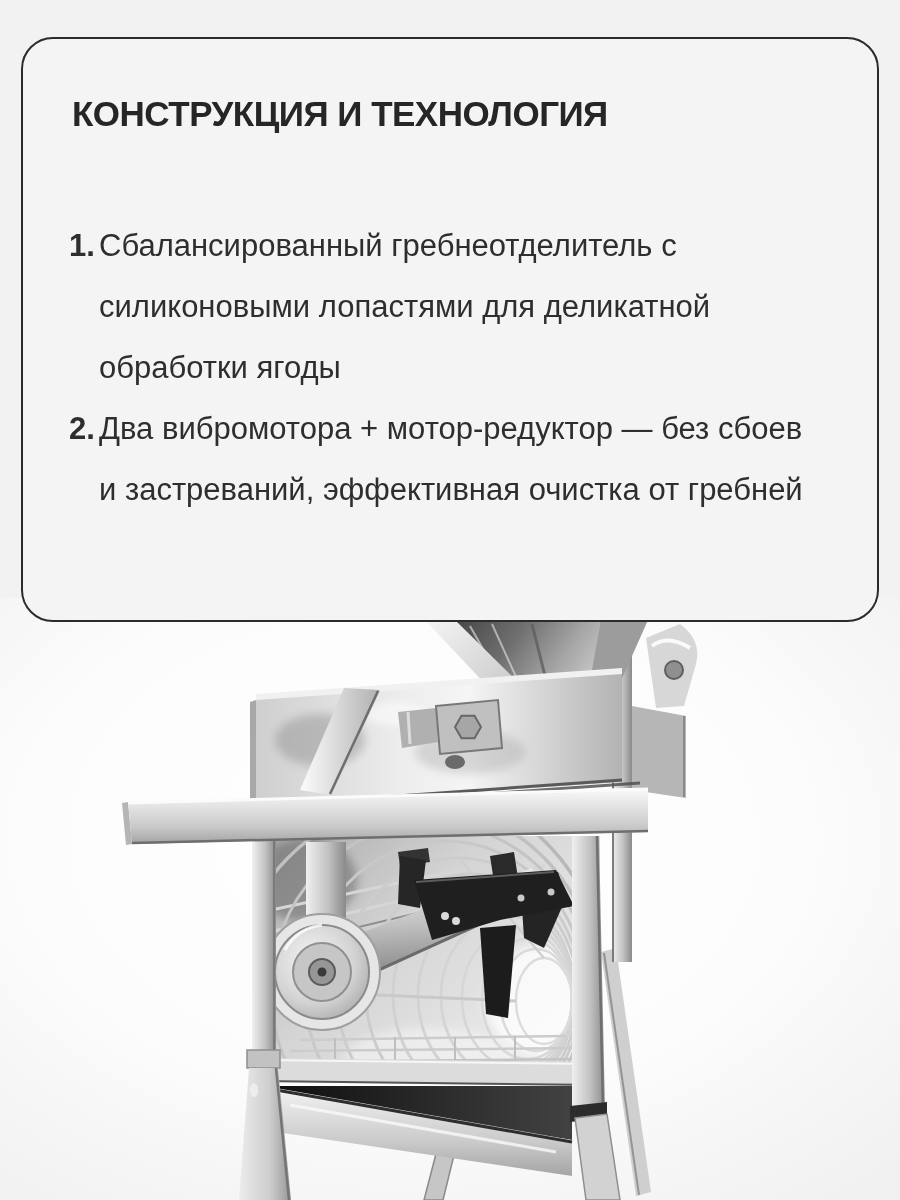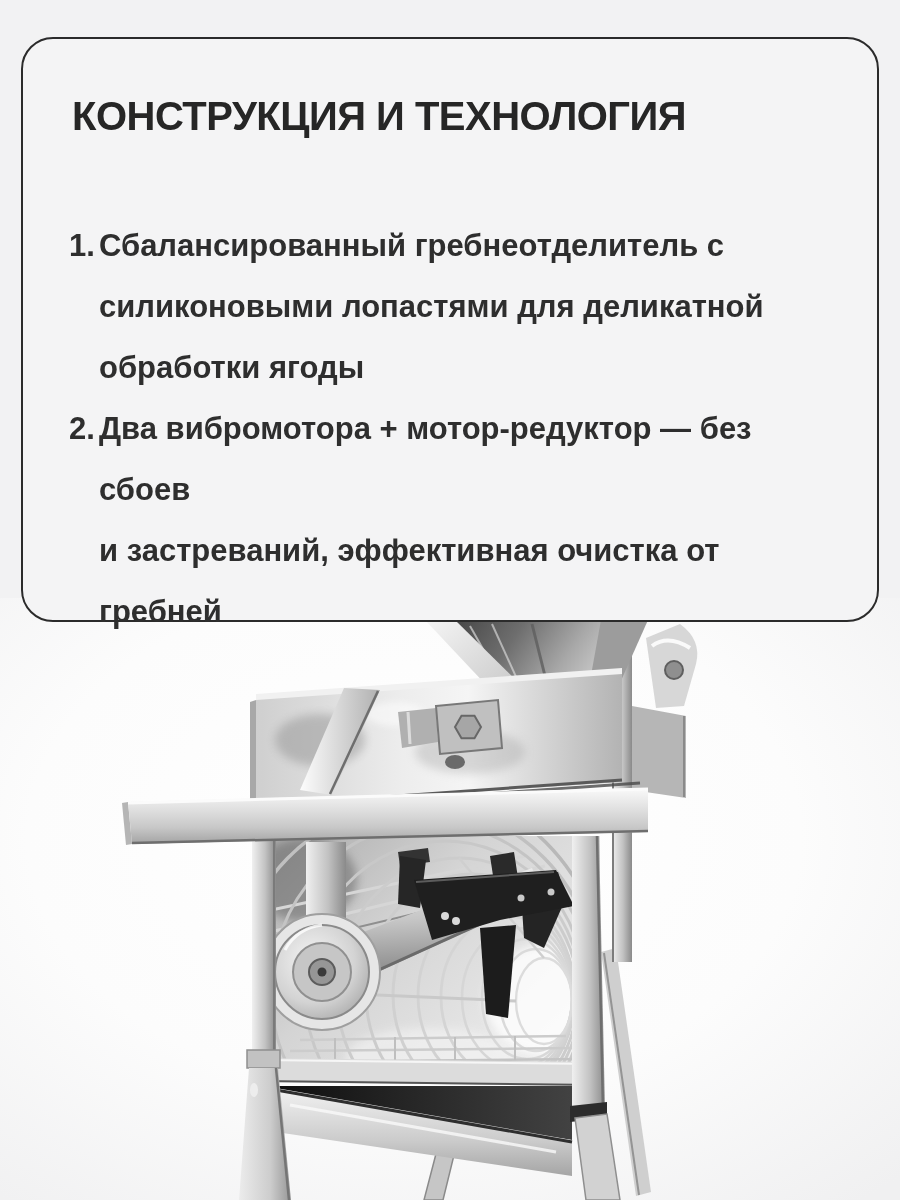--- a/index.html
+++ b/index.html
@@ -9,29 +9,29 @@
     font-family:"Liberation Sans","DejaVu Sans",sans-serif;
   }
   #photo-svg{position:absolute;left:0;top:0;width:900px;height:1200px;z-index:1;}
   .card{
     position:absolute;left:21px;top:37px;width:858px;height:585px;
     box-sizing:border-box;border:2px solid #2b2b2b;border-radius:32px;
     background:#f4f4f5;z-index:2;
   }
   .card-title{
     position:absolute;left:49px;top:55px;margin:0;
-    font-size:40px;font-weight:bold;letter-spacing:-0.5px;color:#262626;text-align:center;
+    font-size:35px;font-weight:bold;letter-spacing:-0.5px;color:#262626;text-align:center;
   }
   .card-list{position:absolute;left:46px;top:176px;right:30px;}
   .list-item{display:flex;align-items:flex-start;}
   .item-number{
     flex:0 0 30px;font-size:31px;font-weight:bold;color:#2e2e2e;line-height:61px;
   }
   .item-text{
-    margin:0;font-size:31px;font-weight:bold;color:#2e2e2e;line-height:61px;
+    margin:0;font-size:31px;font-weight:normal;color:#2e2e2e;line-height:61px;
     white-space:pre-line;
   }
 </style>
 </head>
 <body>
 
 <svg id="photo-svg" viewBox="0 0 900 1200" aria-hidden="true">
   <defs>
     <radialGradient id="bgGlow" cx="0.46" cy="0.40" r="0.78">
       <stop offset="0" stop-color="#ffffff"></stop>

